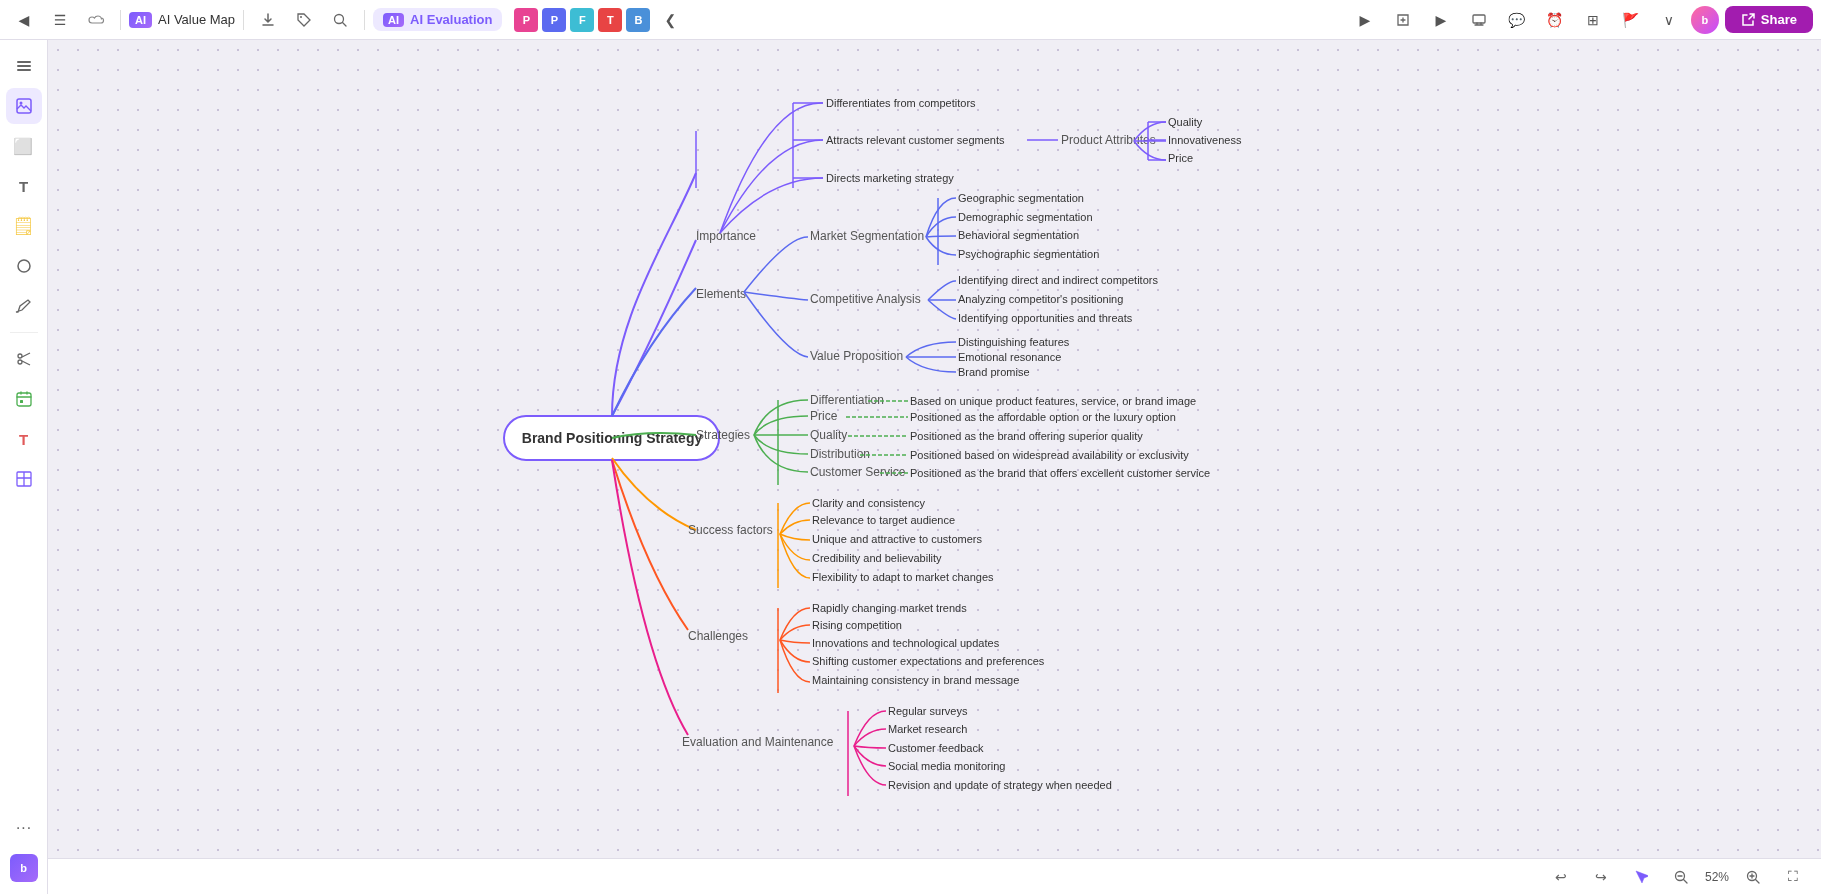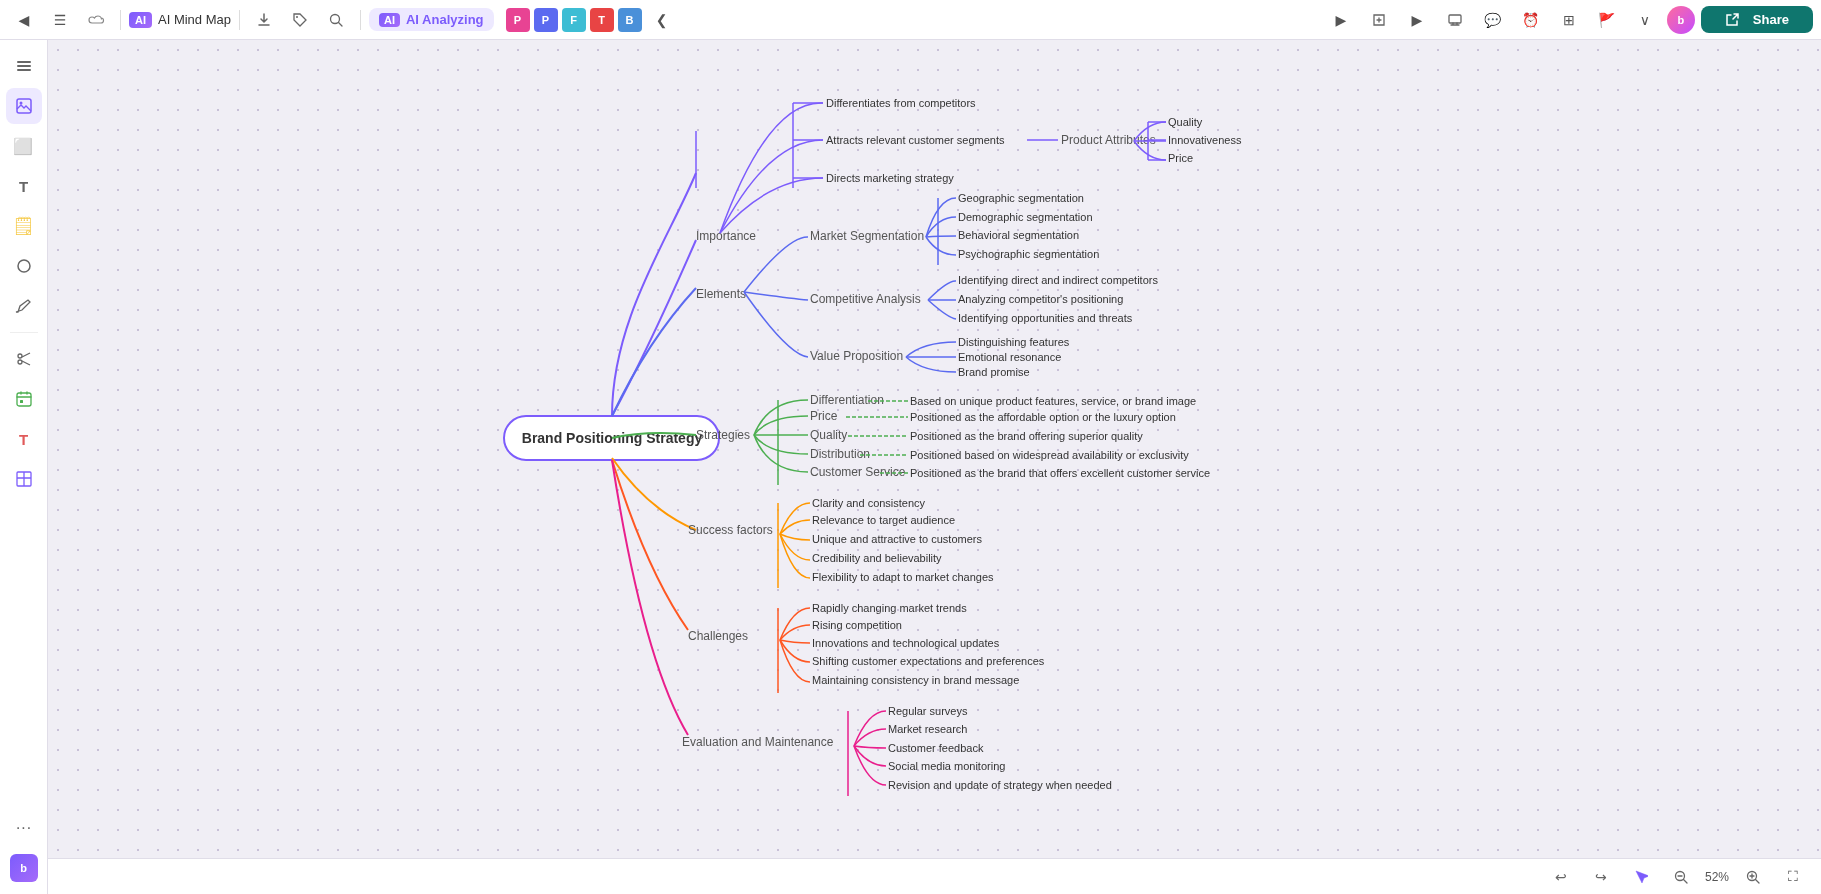--- a/index.html
+++ b/index.html
@@ -55,29 +55,29 @@
       border-radius: 4px;
       display: flex; align-items: center; justify-content: center;
       font-size: 11px; font-weight: bold;
       color: white;
     }
     .tb-right {
       margin-left: auto;
       display: flex; align-items: center; gap: 6px;
     }
     .share-btn {
-      background: #0f766e;
+      background: #a21caf;
       color: white;
       border: none;
       border-radius: 8px;
-      padding: 6px 24px;
+      padding: 6px 16px;
       font-size: 13px;
       font-weight: 600;
       cursor: pointer;
-      display: flex; align-items: center; gap: 14px;
+      display: flex; align-items: center; gap: 6px;
     }
     .avatar {
       width: 28px; height: 28px;
       border-radius: 50%;
       background: linear-gradient(135deg, #ff6b9d, #c44dff);
       display: flex; align-items: center; justify-content: center;
       color: white; font-size: 11px; font-weight: bold;
     }
 
     
@@ -151,21 +151,21 @@
   <button class="tb-btn">◀</button>
   <button class="tb-btn">☰</button>
   <button class="tb-btn">
     <svg width="18" height="14" viewBox="0 0 18 14" fill="none">
       <path d="M14.5 6.5C14.5 6.5 14.5 3 11 3C8.5 3 7.5 5 7.5 5C7.5 5 6.5 4 5 4C3 4 2 5.5 2 7C2 8.5 3 10 5 10H14C15.5 10 16.5 9 16.5 7.5C16.5 6 15.5 5 14.5 5" stroke="#888" stroke-width="1.2" fill="none"></path>
     </svg>
   </button>
   <div class="tb-divider"></div>
   <div class="tb-title">
     <span class="tb-ai-icon">AI</span>
-    <span>AI Mind Map</span>
+    <span>AI Value Map</span>
   </div>
   <div class="tb-divider"></div>
   <button class="tb-btn">
     <svg width="16" height="16" viewBox="0 0 16 16" fill="none">
         <path d="M8 2v8M5 7l3 3 3-3M3 13h10" stroke="#666" stroke-width="1.5" stroke-linecap="round"></path>
       </svg>
   </button>
   <button class="tb-btn">
     <svg width="16" height="16" viewBox="0 0 16 16" fill="none">
         <path d="M2 2h6l6 6-6 6-6-6V2z" stroke="#666" stroke-width="1.3" fill="none"></path>
@@ -175,21 +175,21 @@
   <button class="tb-btn">
     <svg width="16" height="16" viewBox="0 0 16 16" fill="none">
         <circle cx="7" cy="7" r="4.5" stroke="#666" stroke-width="1.3"></circle>
         <path d="M10.5 10.5L14 14" stroke="#666" stroke-width="1.3" stroke-linecap="round"></path>
       </svg>
   </button>
   <div class="tb-divider"></div>
 
   <button style="display:flex;align-items:center;gap:6px;border:none;background:none;cursor:pointer;padding:4px 10px;border-radius:8px;font-size:13px;font-weight:600;color:#7c5cfc;background:#ede9ff;">
     <span style="background:linear-gradient(135deg,#7c5cfc,#a56bfa);color:white;border-radius:4px;padding:1px 5px;font-size:11px;">AI</span>
-    <span>AI Analyzing</span>
+    <span>AI Evaluation</span>
   </button>
 
   <div class="tb-app-icons">
     <div class="app-icon" style="background:#e84393;">P</div>
     <div class="app-icon" style="background:#5b6af0;">P</div>
     <div class="app-icon" style="background:#3dbdd4;">F</div>
     <div class="app-icon" style="background:#e84444;">T</div>
     <div class="app-icon" style="background:#4a90d9;">B</div>
   </div>
   <button class="tb-btn">❮</button>

